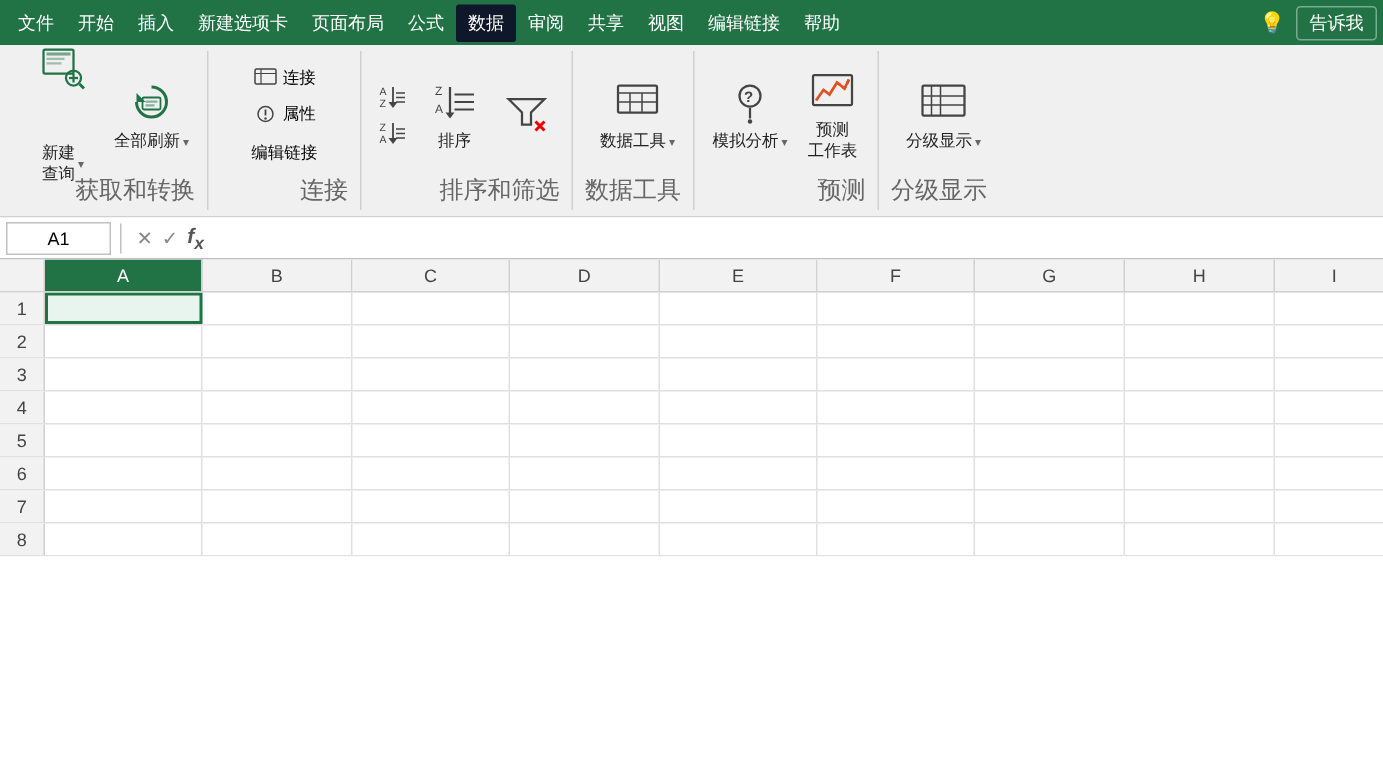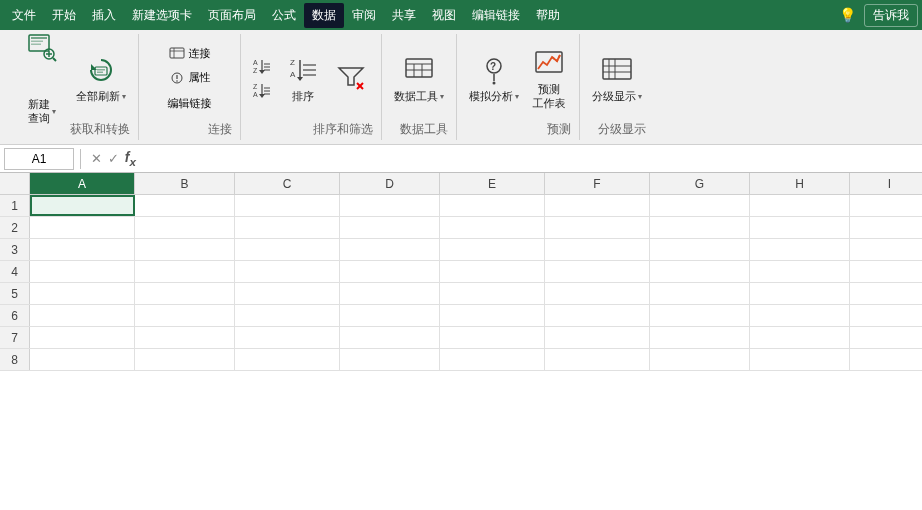--- a/index.html
+++ b/index.html
@@ -63,21 +63,21 @@
       min-width: fit-content;
     }
     .ribbon-group:last-child { border-right: none; }
     .ribbon-group-items {
       display: flex;
       flex: 1;
       align-items: center;
       gap: 4px;
     }
     .ribbon-group-label {
-      font-size: 12px;
+      font-size: 16px;
       color: #666;
       margin-top: 2px;
       white-space: nowrap;
     }
     .ribbon-btn {
       display: flex;
       flex-direction: column;
       align-items: center;
       justify-content: center;
       cursor: pointer;

